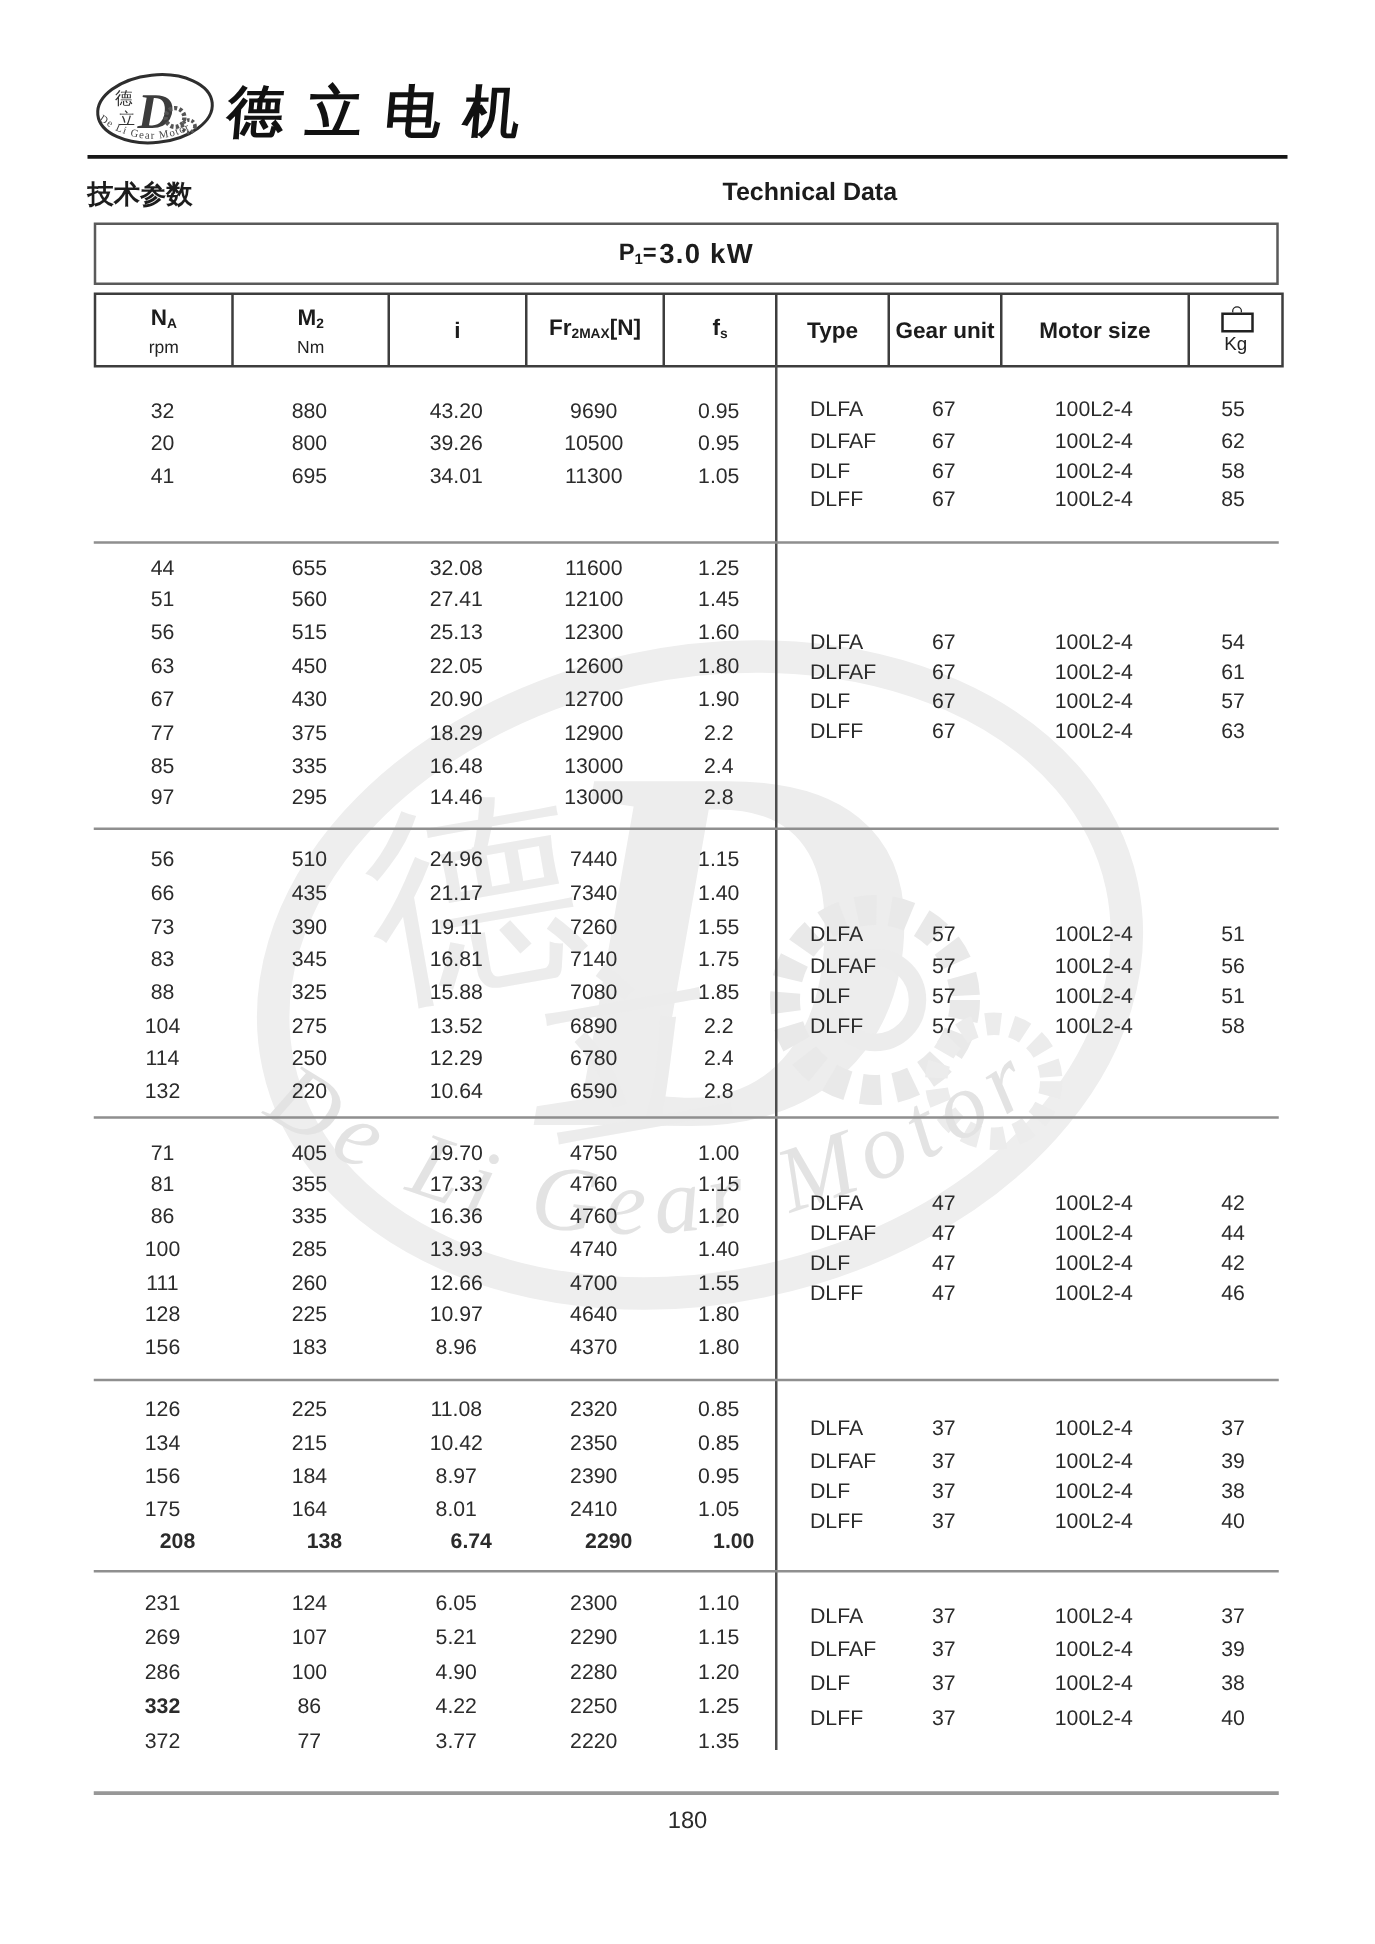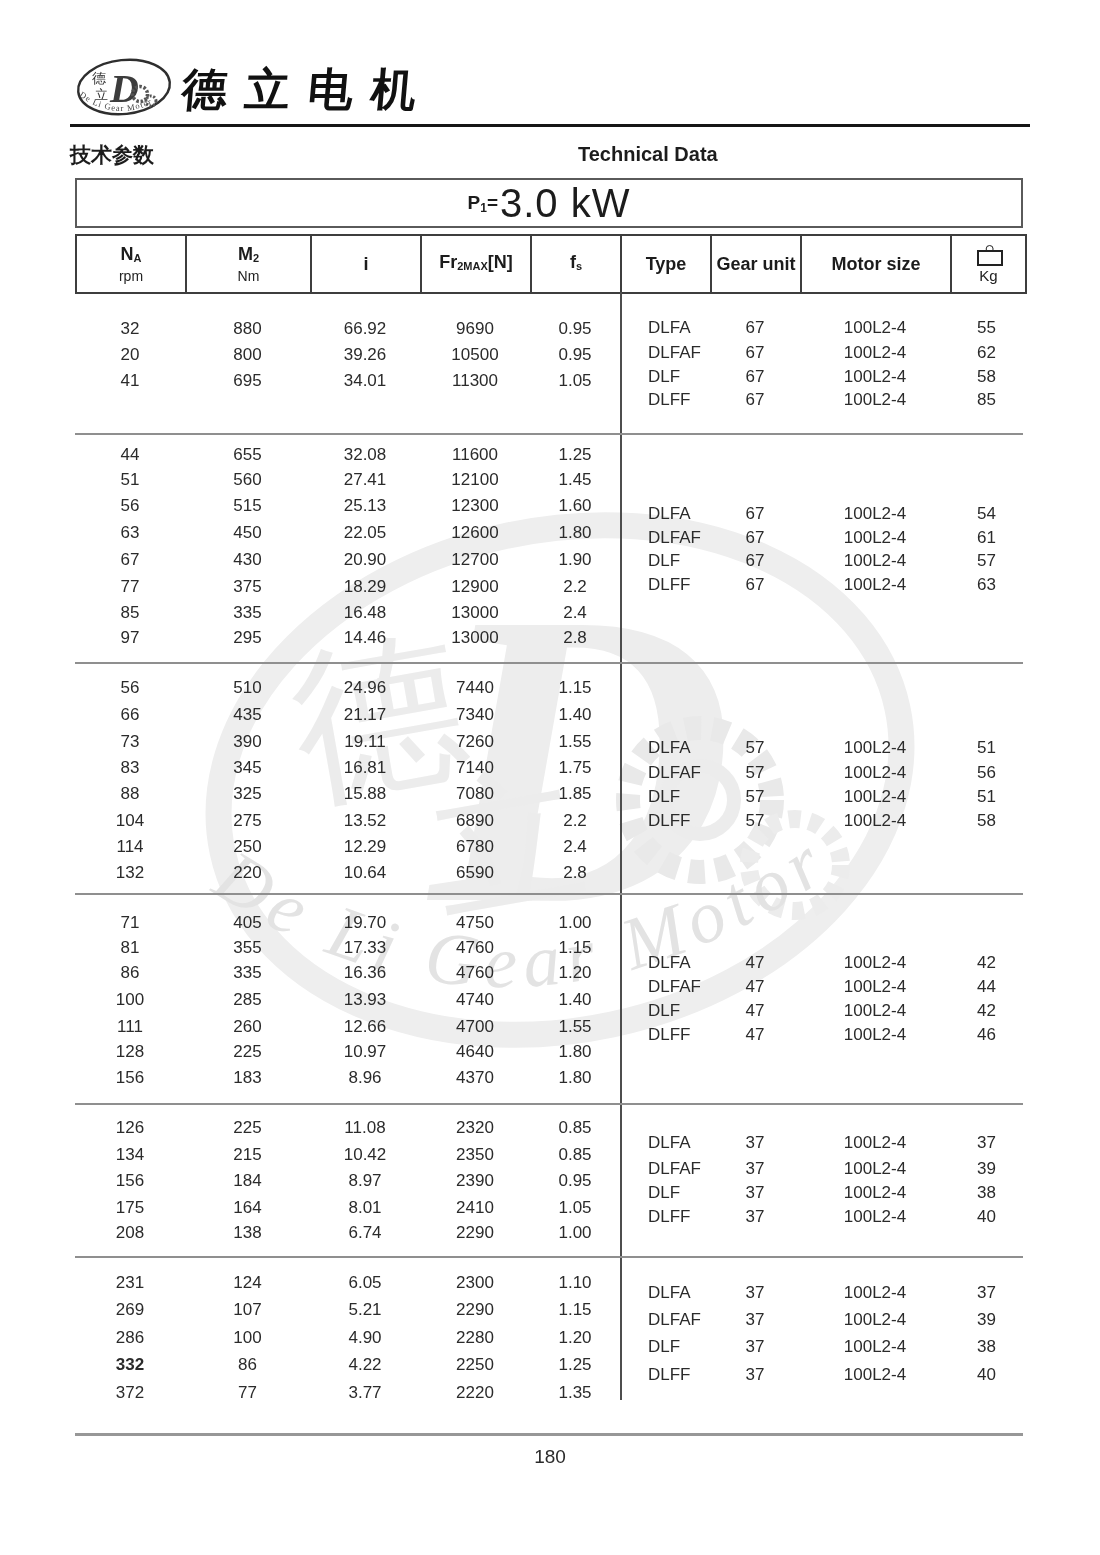--- a/index.html
+++ b/index.html
@@ -20,21 +20,21 @@
   .sub-zh { position:absolute; left:70px; top:141px; font-size:21px; font-weight:bold; z-index:1; }
   .sub-en { position:absolute; left:578px; top:143px; font-size:20px; font-weight:bold; z-index:1; }
 
   
   .titlebox {
     position:absolute; left:75px; top:178px; width:948px; height:50px; box-sizing:border-box;
     border:2px solid #5a5a5a; background:#fff; display:flex; align-items:center; justify-content:center; z-index:1;
   }
   .tp { font-size:19px; font-weight:bold; }
   .tsub { font-size:12px; font-weight:bold; vertical-align:-3px; }
-  .tv { font-size:40px; font-weight:400; letter-spacing:1px; margin-left:2px; }
+  .tv { font-size:22px; font-weight:700; letter-spacing:1px; margin-left:2px; }
 
   
   .thead {
     position:absolute; left:75px; top:234px; width:948px; height:56px; box-sizing:content-box;
     border:2px solid #3d3d3d; display:flex; background:#fff; z-index:1;
   }
   .th {
     box-sizing:border-box; border-right:2px solid #3d3d3d;
     display:flex; flex-direction:column; align-items:center; justify-content:center;
   }
@@ -139,21 +139,21 @@
         <div class="kg-label">Kg</div>
       </div>
     </div>
 
   <div class="tbody">
     <div class="vdivider"></div>
     <div class="bottomline"></div>
   <div class="trow" style="top: 23px; left: 0px;">
         <div class="td" style="width: 110px;">32</div>
         <div class="td" style="width: 125px;">880</div>
-        <div class="td" style="width: 110px;">66.92</div>
+        <div class="td" style="width: 110px;">43.20</div>
         <div class="td" style="width: 110px;">9690</div>
         <div class="td" style="width: 90px;">0.95</div>
       </div>
       <div class="trow" style="top: 49px; left: 0px;">
         <div class="td" style="width: 110px;">20</div>
         <div class="td" style="width: 125px;">800</div>
         <div class="td" style="width: 110px;">39.26</div>
         <div class="td" style="width: 110px;">10500</div>
         <div class="td" style="width: 90px;">0.95</div>
       </div>
@@ -446,21 +446,21 @@
         <div class="td" style="width: 110px;">2390</div>
         <div class="td" style="width: 90px;">0.95</div>
       </div>
       <div class="trow" style="top: 902px; left: 0px;">
         <div class="td" style="width: 110px;">175</div>
         <div class="td" style="width: 125px;">164</div>
         <div class="td" style="width: 110px;">8.01</div>
         <div class="td" style="width: 110px;">2410</div>
         <div class="td" style="width: 90px;">1.05</div>
       </div>
-      <div class="trow" style="top: 927px; left: 0px;">
+      <div class="trow" style="top: 927px; left: 12px; font-weight: bold;">
         <div class="td" style="width: 110px;">208</div>
         <div class="td" style="width: 125px;">138</div>
         <div class="td" style="width: 110px;">6.74</div>
         <div class="td" style="width: 110px;">2290</div>
         <div class="td" style="width: 90px;">1.00</div>
       </div>
       <div class="trow" style="top: 837px; left: 545px;">
         <div class="td type-td" style="width: 90px;">DLFA</div>
         <div class="td" style="width: 90px;">37</div>
         <div class="td" style="width: 150px;">100L2-4</div>

